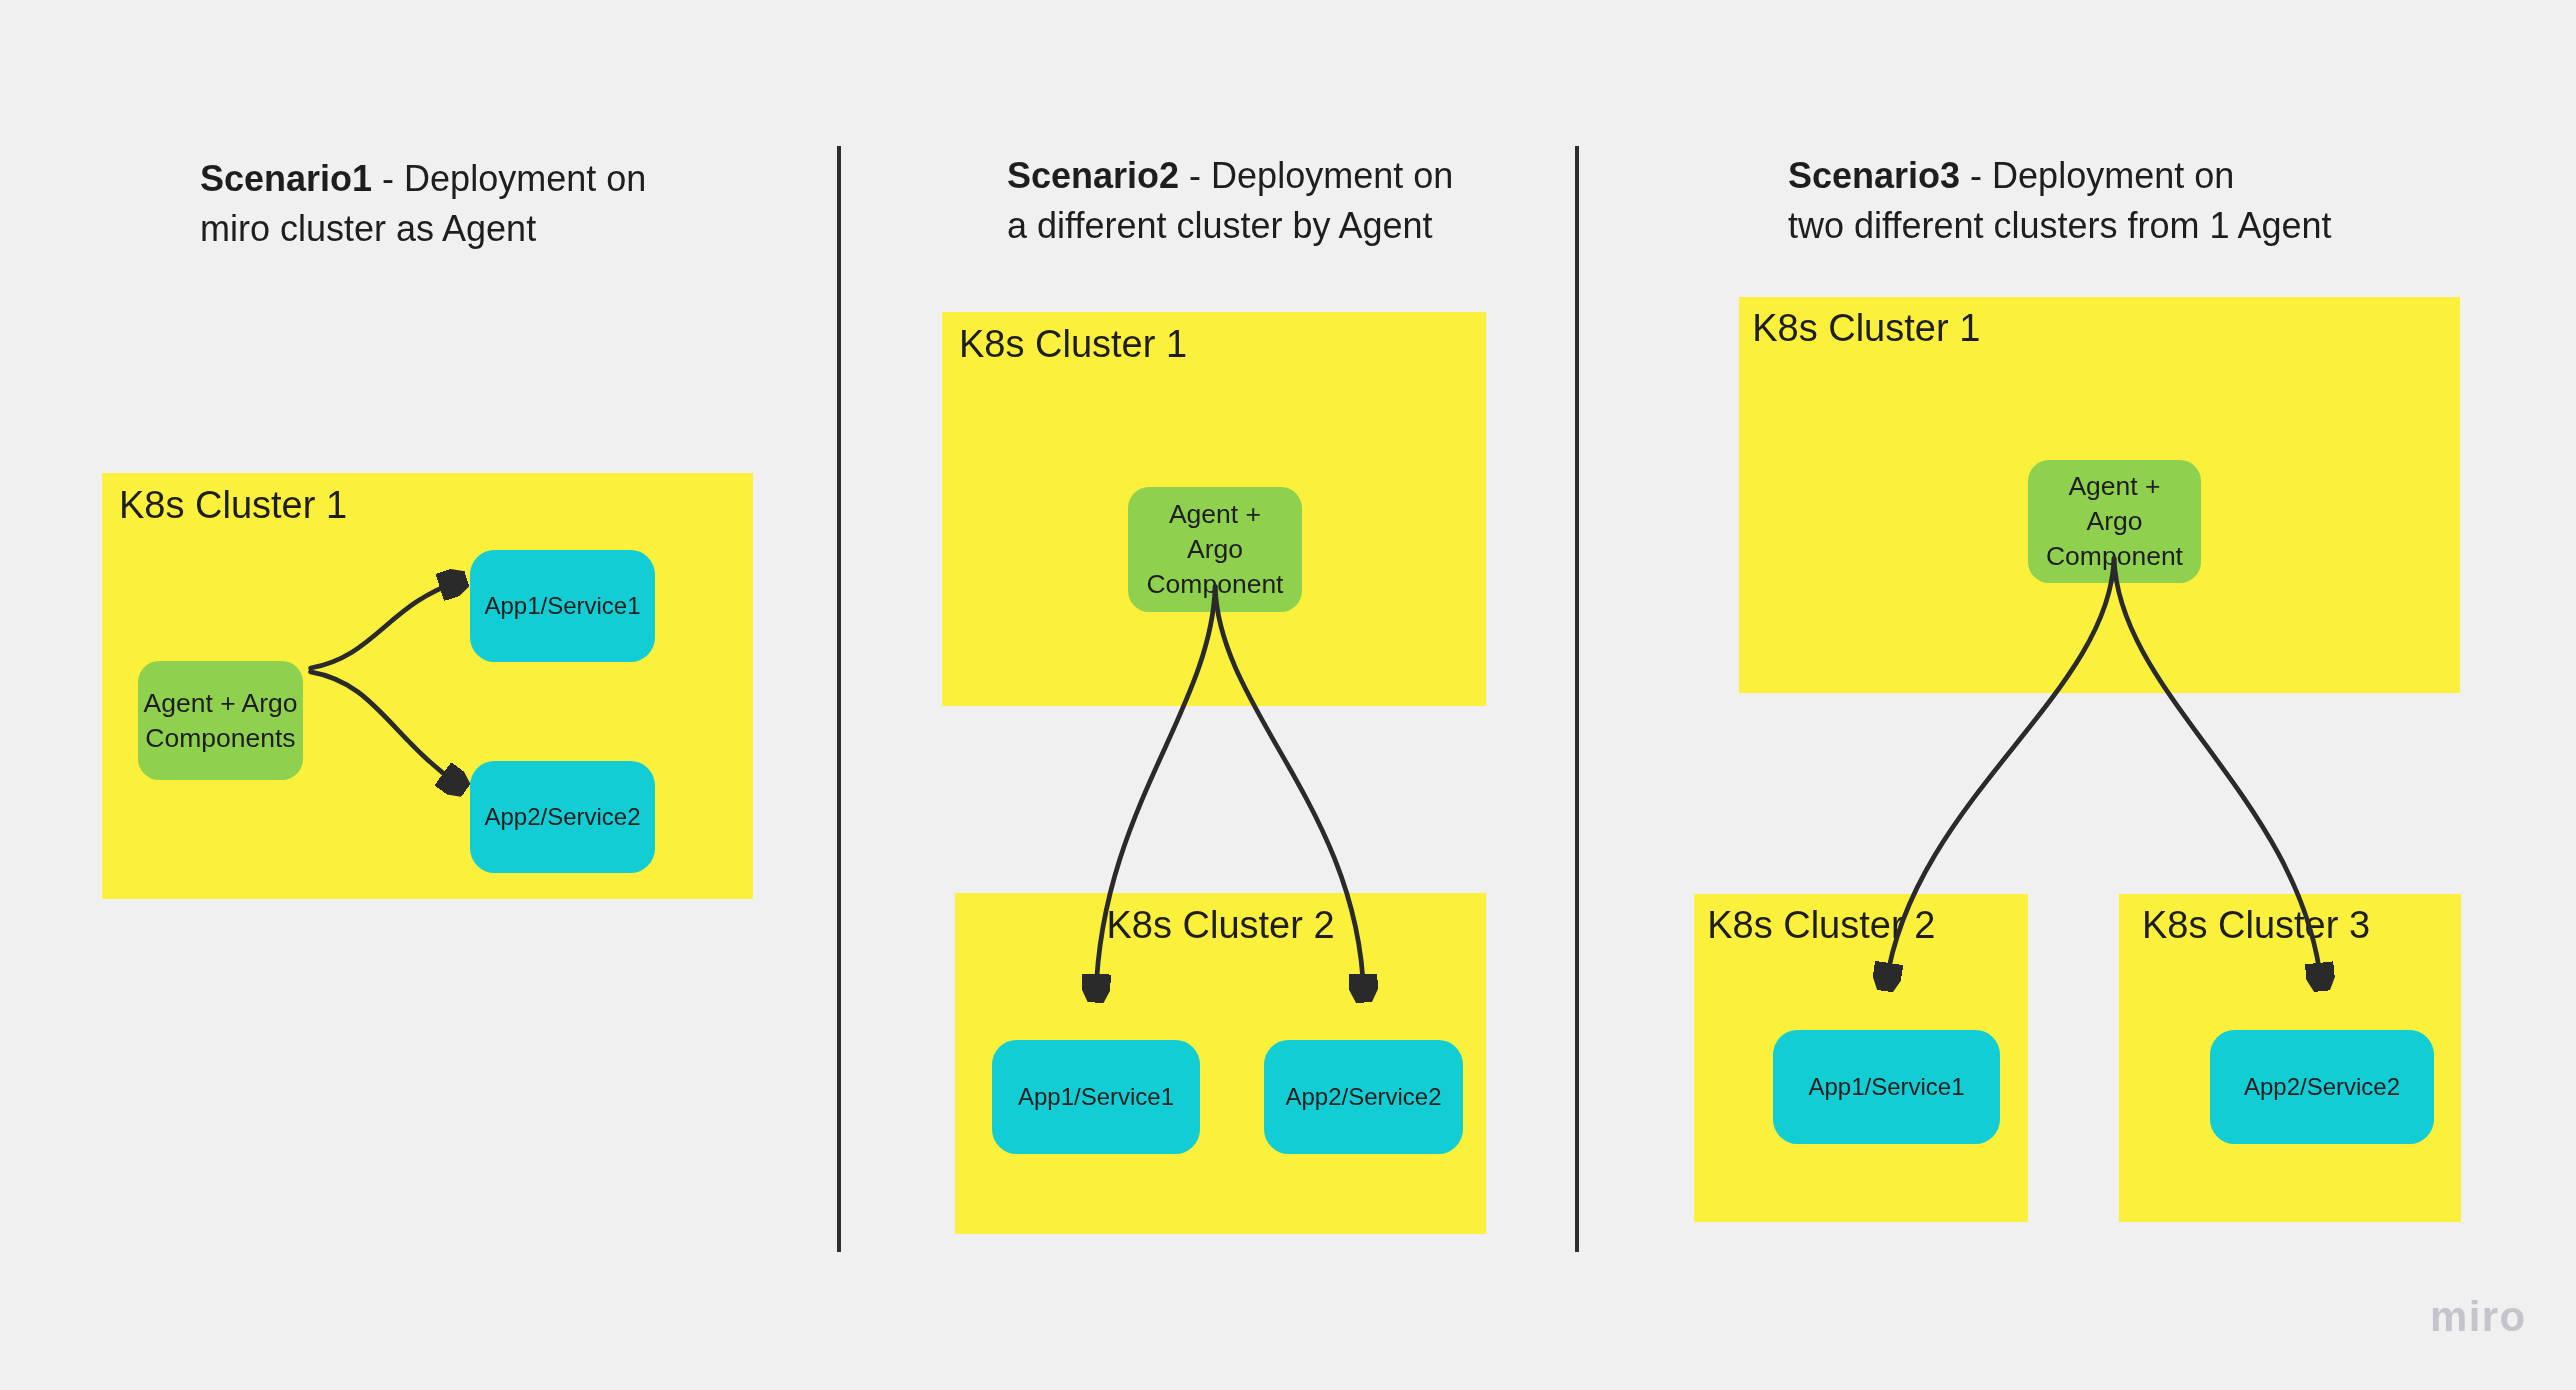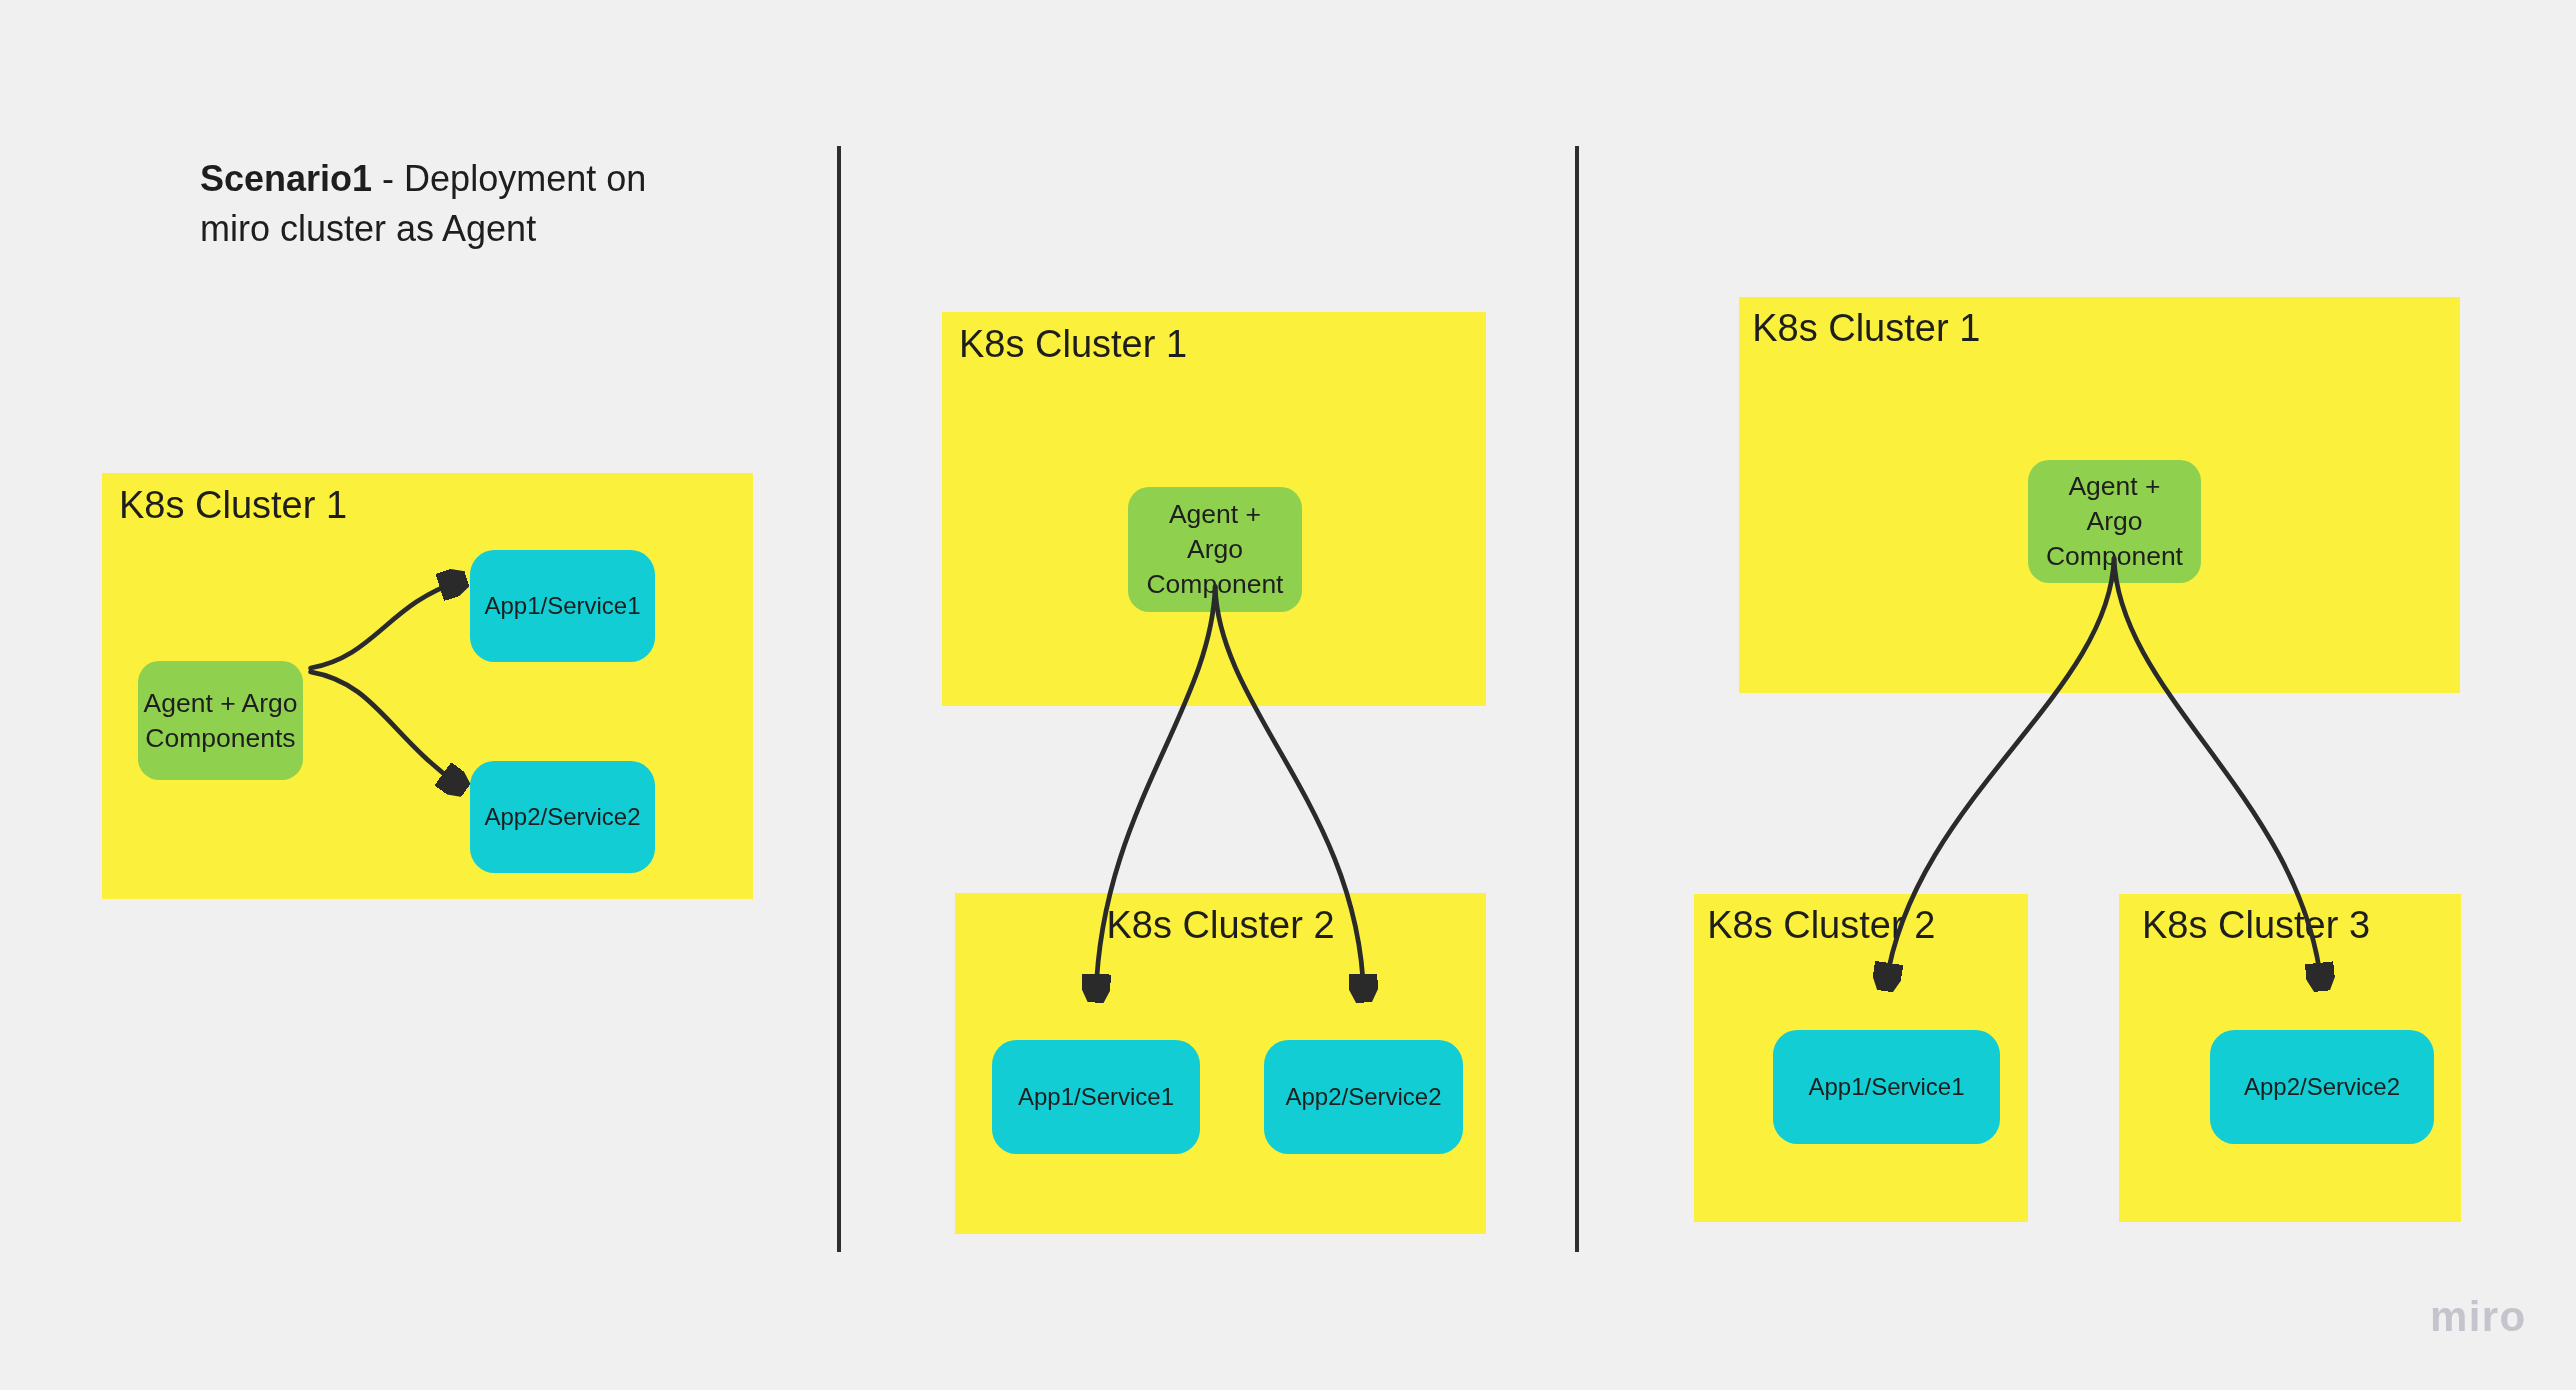--- a/index.html
+++ b/index.html
@@ -117,20 +117,24 @@
     </div>
   </div>
 
   <div class="node app" style="left:470px;top:523px;width:185px;height:112px;">
     <span>App1/Service1</span>
   </div>
   <div class="node app" style="left:470px;top:734px;width:185px;height:112px;">
     <span>App2/Service2</span>
   </div>
 
+  <div class="scenario-title" style="left:1007px;top:151px;">
+    <div><span class="bold">Scenario2</span><span> - Deployment on</span></div>
+    <div>a different cluster by Agent</div>
+  </div>
 
   <div class="cluster" style="left:942px;top:312px;width:544px;height:394px;">
     <div class="cluster-label tl">K8s Cluster 1</div>
   </div>
 
   <div class="node agent" style="left:1128px;top:460px;width:174px;height:125px;">
     <div>
       <span>Agent +</span>
       <span>Argo</span>
       <span>Component</span>
@@ -141,20 +145,24 @@
     <div class="cluster-label tc">K8s Cluster 2</div>
   </div>
 
   <div class="node app" style="left:992px;top:1013px;width:208px;height:114px;">
     <span>App1/Service1</span>
   </div>
   <div class="node app" style="left:1264px;top:1013px;width:199px;height:114px;">
     <span>App2/Service2</span>
   </div>
 
+  <div class="scenario-title" style="left:1788px;top:151px;">
+    <div><span class="bold">Scenario3</span><span> - Deployment on</span></div>
+    <div>two different clusters from 1 Agent</div>
+  </div>
 
   <div class="cluster" style="left:1739px;top:297px;width:721px;height:396px;">
     <div class="cluster-label tl" style="left:13.2px;top:9.5px;">K8s Cluster 1</div>
   </div>
 
   <div class="node agent" style="left:2028px;top:433px;width:173px;height:123px;">
     <div>
       <span>Agent +</span>
       <span>Argo</span>
       <span>Component</span>

